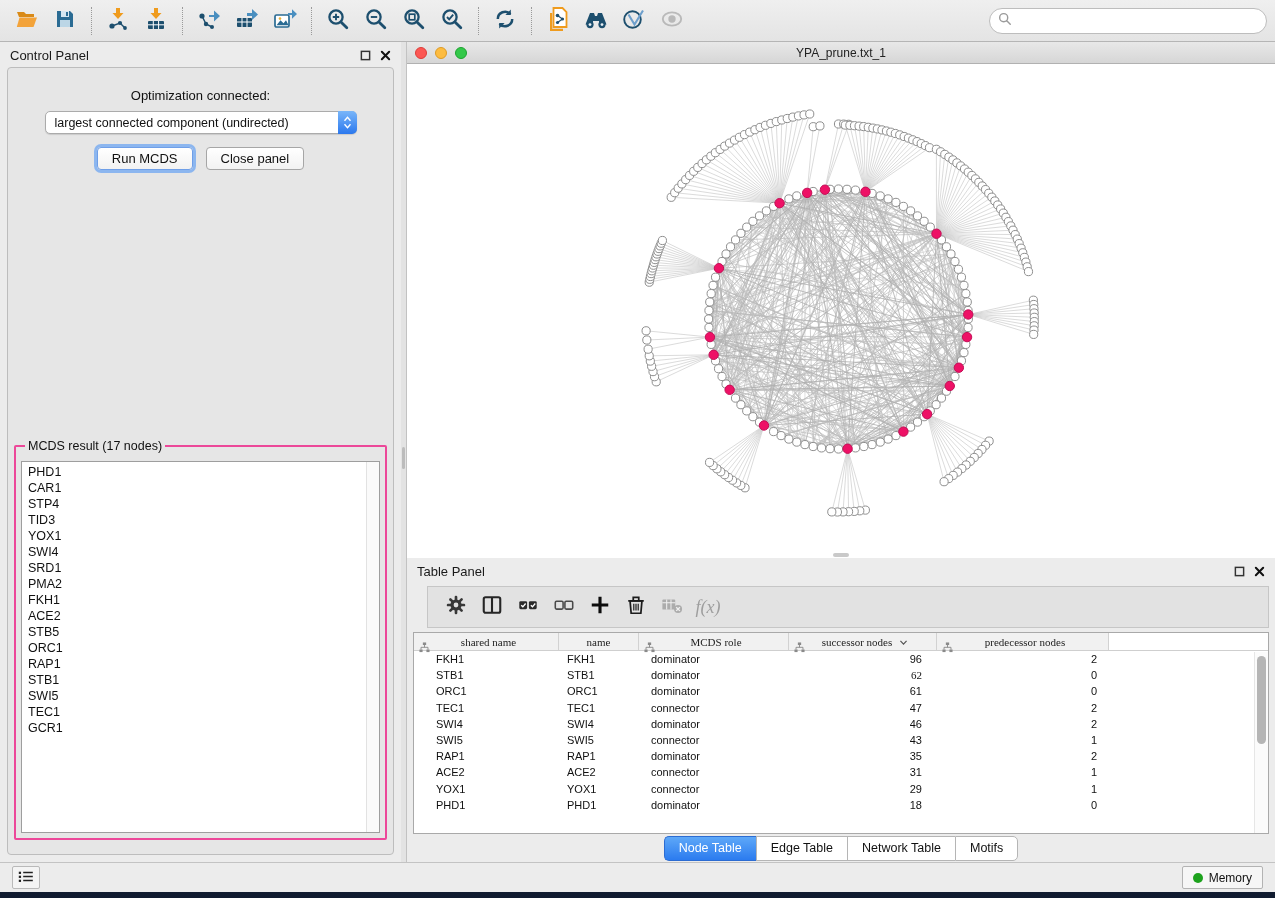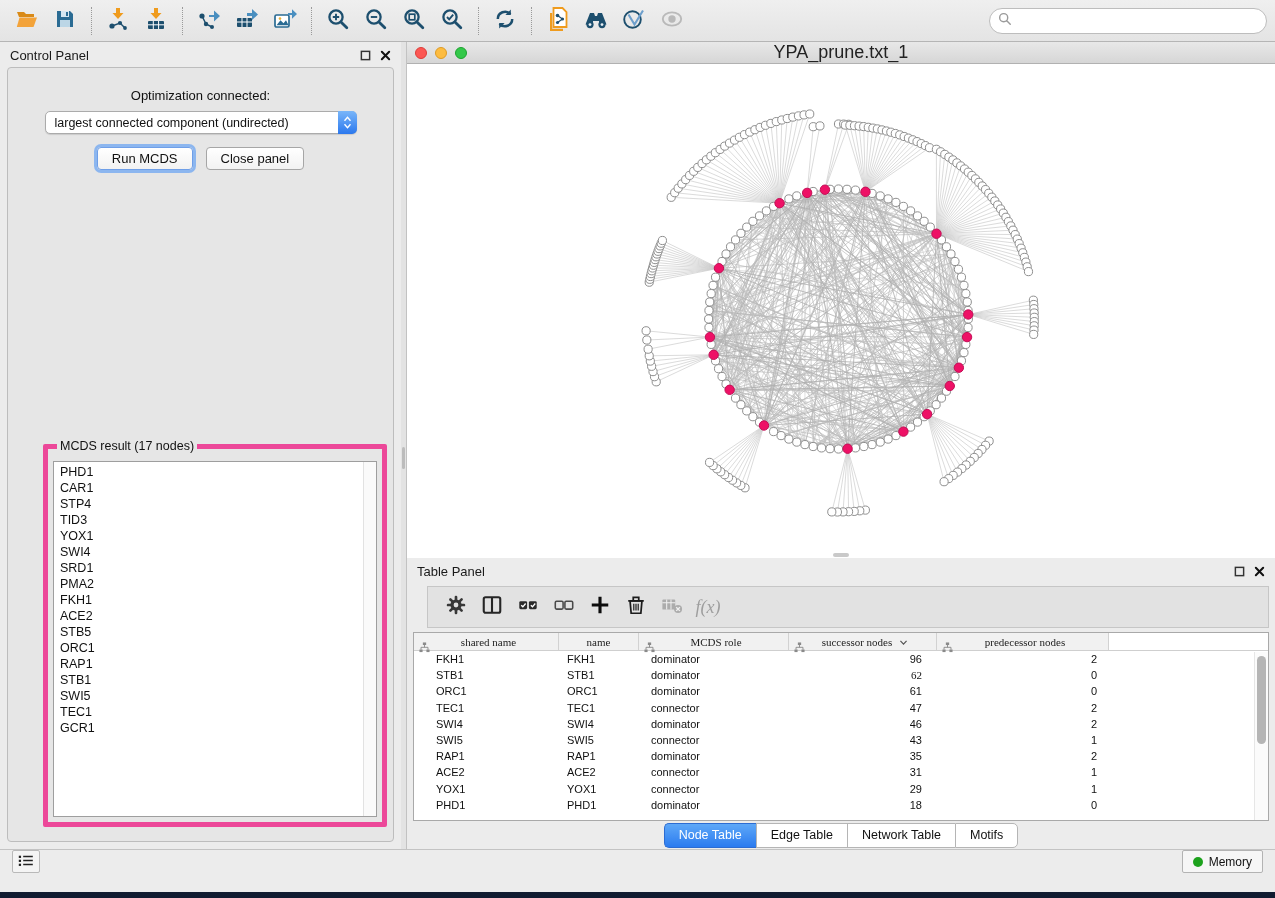--- a/index.html
+++ b/index.html
@@ -33,41 +33,41 @@
   .cptab.sel { background:linear-gradient(#6cb0f8,#2d7cf0); color:#fff; border-color:#2c6cd2; }
   .cp-content { flex:1; margin:0 7px 7px 7px; background:#e6e6e6; border:1px solid #bdbdbd; border-radius:4px; position:relative; margin-top:-1px; }
   .opt-label { text-align:center; font-size:13px; margin-top:20px; color:#111; }
   .dropdown { width:312px; height:23px; margin:8px auto 0; background:#fff; border:1px solid #ababab; border-radius:5px; display:flex; align-items:center; box-shadow:0 1px 1px rgba(0,0,0,.12); }
   .dropdown .dd-text { flex:1; font-size:12.5px; padding-left:9px; color:#111; white-space:nowrap; }
   .dd-stepper { width:19px; height:23px; margin:-1px; border-radius:0 5px 5px 0; background:linear-gradient(#79b6f9,#2b78ee); display:flex; flex-direction:column; align-items:center; justify-content:center; gap:1px; }
   .dd-stepper svg { width:9px; height:6px; display:block; }
   .btn-row { display:flex; justify-content:center; gap:13px; margin-top:13px; }
   .cp-btn { font-size:13px; font-family:"Liberation Sans",sans-serif; padding:3px 14px; background:linear-gradient(#ffffff,#f2f2f2); border:1px solid #a6a6a6; border-radius:4px; color:#111; }
   .cp-btn.focused { box-shadow:0 0 0 3px rgba(92,157,244,.65); border-color:#6f9fe8; }
-  fieldset.mcds { position:absolute; left:6px; right:6px; top:371px; bottom:14px; border:5px solid #ec4899; border-radius:2px; padding:3px; background:transparent;margin-left:29px; }
+  fieldset.mcds { position:absolute; left:6px; right:6px; top:371px; bottom:14px; border:2px solid #ec4899; border-radius:2px; padding:3px; background:transparent; }
   fieldset.mcds legend { font-size:12.5px; padding:0 3px; margin-left:6px; color:#111; }
   .listbox { position:absolute; left:5px; right:5px; top:8px; bottom:5px; background:#fff; border:1px solid #9e9e9e; display:flex; }
   .list-items { flex:1; overflow:hidden; padding:2px 0 0 6px; }
   .mcds-item { font-size:12.5px; line-height:16px; color:#111; }
   .list-scroll { width:13px; flex:none; background:#fafafa; border-left:1px solid #e2e2e2; }
 
   
   .v-divider { width:5px; flex:none; background:#e3e3e3; position:relative; }
   .v-divider .grip { position:absolute; top:405px; left:1px; width:3px; height:22px; background:#bcbcbc; border-radius:2px; }
 
   
   .right-col { flex:1; display:flex; flex-direction:column; min-width:0; }
   .net-window { height:516px; flex:none; display:flex; flex-direction:column; border-left:1px solid #c2c2c2; }
   .net-titlebar { height:22px; flex:none; background:linear-gradient(#e8e8e8,#d6d6d6); border-bottom:1px solid #b1b1b1; display:flex; align-items:center; padding:0 8px; position:relative; }
   .tlights { display:flex; gap:8px; }
   .tlight { width:12px; height:12px; border-radius:50%; }
   .tlight.red { background:#fc5753; border:1px solid #dd3d38; }
   .tlight.yellow { background:#fdbc40; border:1px solid #de9b24; }
   .tlight.green { background:#34c84a; border:1px solid #1da32f; }
-  .net-title { position:absolute; left:0; right:0; text-align:center; font-size:18px; color:#222; }
+  .net-title { position:absolute; left:0; right:0; text-align:center; font-size:12px; color:#222; }
   .net-canvas { flex:1; background:#fff; position:relative; }
   .net-canvas svg { position:absolute; inset:0; }
   .h-grip { position:absolute; bottom:1px; left:50%; width:16px; height:4px; margin-left:-8px; background:#c9c9c9; border-radius:2px; }
 
   
   .table-panel { flex:1; background:#ececec; display:flex; flex-direction:column; border-left:1px solid #c2c2c2; min-height:0; }
   .tp-toolbar { height:42px; margin:2px 6px 0 20px; background:#e2e2e2; border:1px solid #c6c6c6; display:flex; align-items:center; padding:0 10px; flex:none; }
   .tp-btn { width:36px; height:34px; display:flex; align-items:center; justify-content:center; }
   .tp-btn svg { width:22px; height:22px; }
   .fx-glyph { font-family:"Liberation Serif",serif; font-style:italic; font-size:18px; color:#9e9e9e; }
@@ -81,21 +81,21 @@
   .td { font-size:11px; color:#111; flex:none; white-space:nowrap; }
   .tp-scroll { position:absolute; top:19px; bottom:0; right:0; width:14px; background:#fbfbfb; border-left:1px solid #e6e6e6; }
   .tp-scroll .thumb { position:absolute; top:4px; left:2px; width:9px; height:88px; background:#b5b5b5; border-radius:5px; }
   .tp-tabs { height:28px; display:flex; justify-content:center; align-items:center; flex:none; }
   .tptab { font-size:12.5px; padding:4px 14px 5px; background:#fff; border:1px solid #b5b5b5; border-right:none; color:#111; }
   .tptab:first-child { border-radius:5px 0 0 5px; }
   .tptab:last-child { border-radius:0 5px 5px 0; border-right:1px solid #b5b5b5; }
   .tptab.sel { background:linear-gradient(#5ea8f8,#2b7bef); color:#fff; border-color:#2c6cd2; }
 
   
-  .statusbar { height:43px; flex:none; border-top:1px solid #c3c3c3; background:#ececec; display:flex; align-items:flex-start; padding:0 12px; }
+  .statusbar { height:30px; flex:none; border-top:1px solid #c3c3c3; background:#ececec; display:flex; align-items:center; padding:0 12px; }
   .hamburger-btn { width:28px; height:23px; background:#f4f4f4; border:1px solid #b9b9b9; border-radius:2px; display:flex; align-items:center; justify-content:center; }
   .hamburger-btn svg { width:16px; height:13px; }
   .memory-btn { margin-left:auto; height:23px; background:#f6f6f6; border:1px solid #b3b3b3; border-radius:2px; display:flex; align-items:center; gap:6px; padding:0 10px; font-size:12px; color:#111; }
   .memory-dot { width:10px; height:10px; border-radius:50%; }
 </style>
 </head>
 <body>
 
 <div class="app">
 

